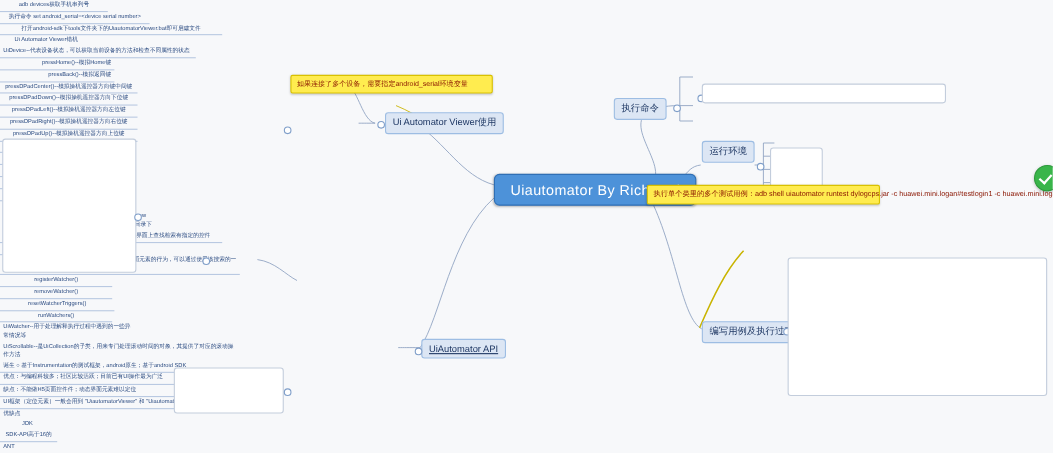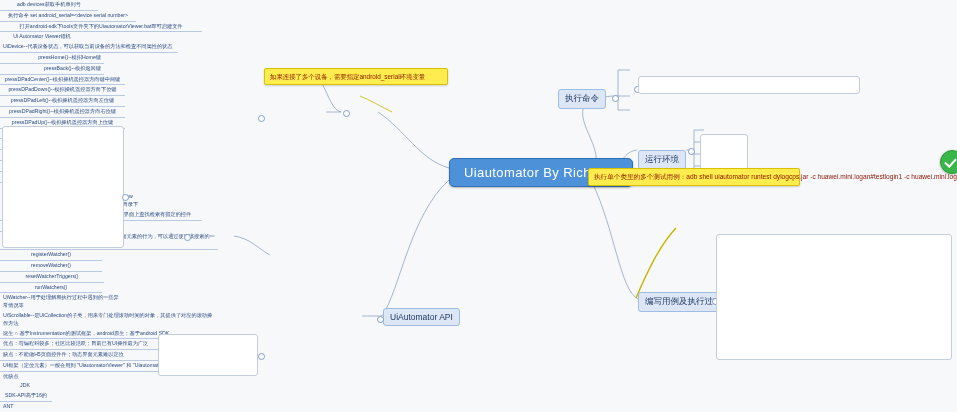--- a/index.html
+++ b/index.html
@@ -136,31 +136,32 @@
       <path d="M718,340 L728,340"></path>
       <path d="M718,354 L728,354"></path>
 
       <path d="M360,96 C370,100 380,106 392,112" stroke="#c9b400"></path>
       <path d="M676,228 C660,245 648,270 636,298" stroke="#c9b400" stroke-width="1.4"></path>
     </g>
   </svg>
 
   <div class="node root" style="left:449px;top:158px;">Uiautomator By Richered</div>
 
+  <div class="node lvl1" style="left:350px;top:102px;">Ui Automator Viewer使用</div>
   <span class="toggle" style="left:343px;top:110px;"></span>
 
   <div class="leaf" style="left:186px;top:63px;width:92px;text-align:center;">adb devices获取手机串列号</div>
   <div class="leaf" style="left:148px;top:75px;width:130px;text-align:center;">执行命令 set android_serial=&lt;device serial number&gt;</div>
   <div class="leaf" style="left:144px;top:104px;width:196px;text-align:center;">打开android-sdk下tools文件夹下的UiautomatorViewer.bat即可启建文件</div>
   <div class="leaf" style="left:262px;top:114px;width:78px;text-align:center;border-bottom:none;">Ui Automator Viewer错机</div>
   <span class="toggle" style="left:258px;top:115px;"></span>
 
   <div class="node sticky" style="left:264px;top:68px;width:184px;">如果连接了多个设备，需要指定android_serial环境变量</div>
 
-  <div class="node lvl1" style="left:383px;top:308px;">UiAutomator API</div>
+  <div class="node lvl1" style="left:383px;top:308px;text-decoration:underline;">UiAutomator API</div>
   <span class="toggle" style="left:377px;top:316px;"></span>
 
   <div class="leaf wrap" style="left:190px;top:230px;width:172px;">UiDevice--代表设备状态，可以获取当前设备的方法和检查不同属性的状态</div>
   <span class="toggle" style="left:184px;top:234px;"></span>
 
   <div class="groupbox" style="left:2px;top:126px;width:122px;height:122px;"></div>
   <div class="leaf" style="left:24px;top:127px;width:98px;text-align:right;">pressHome()--模拟Home键</div>
   <div class="leaf" style="left:24px;top:137px;width:98px;text-align:right;">pressBack()--模拟返回键</div>
   <div class="leaf" style="left:3px;top:147px;width:119px;text-align:center;">pressDPadCenter()--模拟操机遥控器方向键中间键</div>
   <div class="leaf" style="left:3px;top:157px;width:119px;text-align:center;">pressDPadDown()--模拟操机遥控器方向下位键</div>
@@ -199,21 +200,21 @@
   <span class="toggle" style="left:612px;top:95px;"></span>
 
   <div class="leaf" style="left:622px;top:64px;width:232px;">诞生 ○ 基于Instrumentation的测试框架，android原生；基于android SDK</div>
   <div class="leaf" style="left:640px;top:78px;width:224px;">优点：与编程科较多；社区比较活跃；目前已有UI操作最为广泛</div>
   <div class="leaf" style="left:640px;top:90px;width:214px;">缺点：不能做H5页面控件件；动态界面元素难以定位</div>
   <div class="leaf" style="left:622px;top:104px;width:238px;">UI框架（定位元素）一般会用到 "UiautomatorViewer" 和 "UiautomatorX"</div>
   <div class="leaf" style="left:604px;top:84px;width:30px;border-bottom:none;">优缺点</div>
   <span class="toggle" style="left:634px;top:86px;"></span>
   <div class="groupbox" style="left:638px;top:76px;width:222px;height:18px;"></div>
 
-  <div class="node lvl1" style="left:638px;top:150px;">运行环境</div>
+  <div class="node lvl1" style="left:638px;top:128px;">运行环境</div>
   <span class="toggle" style="left:688px;top:148px;"></span>
   <div class="groupbox" style="left:700px;top:134px;width:48px;height:40px;"></div>
   <div class="leaf" style="left:702px;top:124px;width:44px;text-align:center;border-bottom:none;">JDK</div>
   <div class="leaf" style="left:701px;top:134px;width:46px;text-align:center;">SDK-API高于16的</div>
   <div class="leaf" style="left:701px;top:144px;width:46px;text-align:left;">ANT</div>
 
   <div class="node lvl1" style="left:638px;top:292px;">编写用例及执行过程</div>
   <span class="toggle" style="left:712px;top:298px;"></span>
 
   <div class="groupbox" style="left:716px;top:234px;width:236px;height:126px;"></div>

